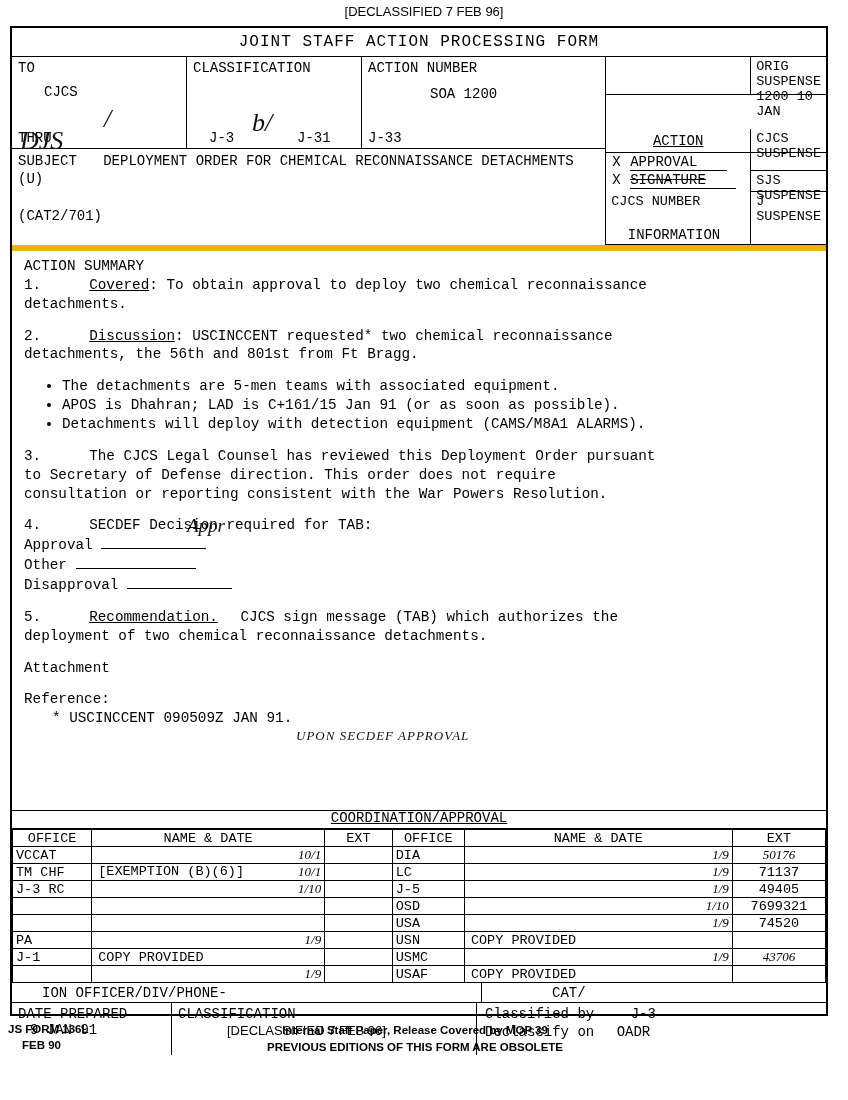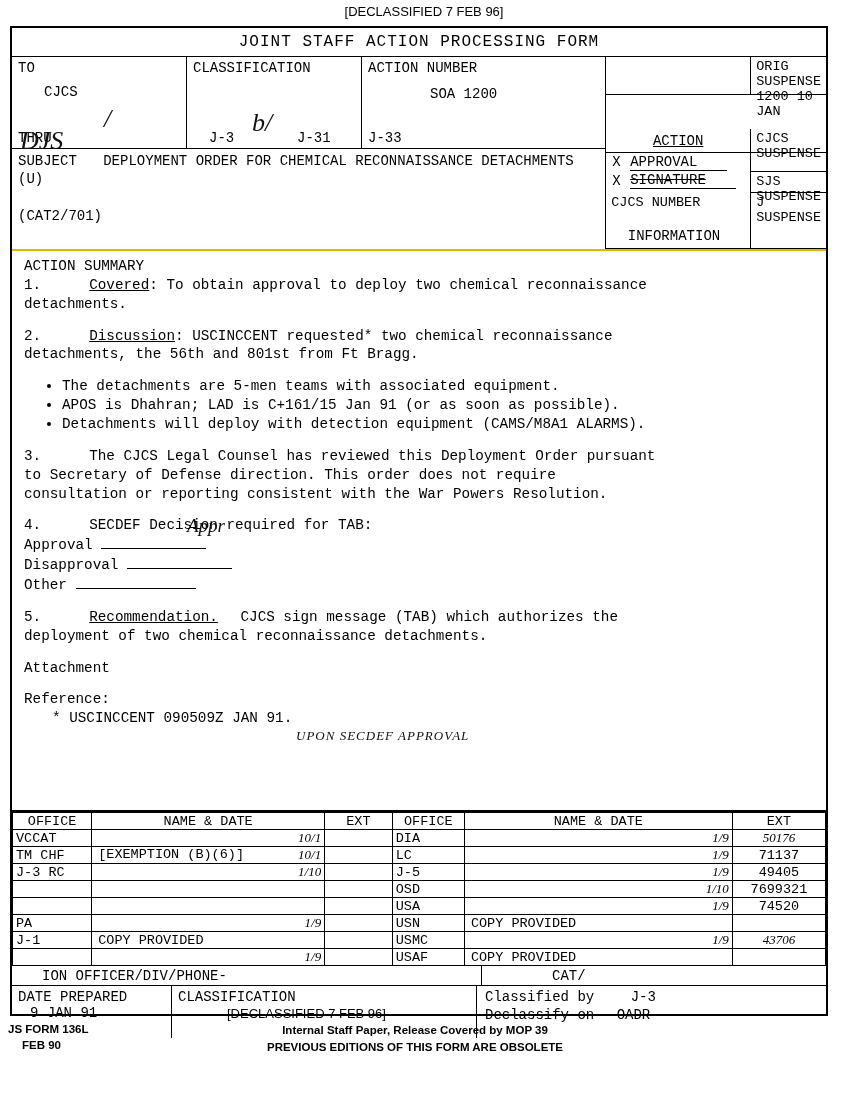--- a/index.html
+++ b/index.html
@@ -24,21 +24,21 @@
   }
 
   
   .title-row{
     height:28px;border-bottom:1.5px solid #000;
     display:flex;align-items:center;justify-content:center;
     font-size:16px;letter-spacing:1px;
   }
 
   
-  .hdr{display:flex;border-bottom:2px solid #eab308;height:194px;box-sizing:border-box;}
+  .hdr{display:flex;border-bottom:6px solid #eab308;height:194px;box-sizing:border-box;}
   .hdr-left{width:645px;display:flex;flex-direction:column;border-right:1.5px solid #000;box-sizing:border-box;}
   .hdr-left-top{display:flex;height:92px;border-bottom:1.5px solid #000;box-sizing:border-box;}
   .cell{box-sizing:border-box;position:relative;padding:3px 6px;font-size:14px;}
   .cell .lbl{font-size:14px;}
   .to-cell{width:175px;border-right:1.5px solid #000;}
   .to-val{margin-top:8px;margin-left:26px;font-size:14px;}
   .thru-line{position:absolute;left:6px;bottom:2px;font-size:14px;}
   .class-cell{width:175px;border-right:1.5px solid #000;}
   .action-cell{flex:1;}
   .action-num{margin-top:10px;margin-left:62px;}
@@ -244,46 +244,47 @@
       <div class="gap"></div>
 
       <p>
         <span>4.</span><span class="ind"></span><span>SECDEF Decision required for TAB:</span>
       </p>
       <p class="blanks">
         <span>Approval</span>
         <span class="blank-line"></span>
       </p>
       <p class="blanks">
+        <span>Other</span>
+        <span class="blank-line" style="width:120px;"></span>
+      </p>
+      <p class="blanks">
         <span>Disapproval</span>
         <span class="blank-line"></span>
-      </p>
-      <p class="blanks">
-        <span>Other</span>
-        <span class="blank-line" style="width:120px;"></span>
       </p>
 
       <div class="gap"></div>
 
       <p>
         <span>5.</span><span class="ind"></span><span class="u">Recommendation.</span>
         <span style="display:inline-block;width:14px;"></span><span>CJCS sign message (TAB) which authorizes the</span>
       </p>
       <p>deployment of two chemical reconnaissance detachments.</p>
 
       <div class="gap"></div>
       <p>Attachment</p>
       <div class="gap"></div>
       <p>Reference:</p>
       <p style="margin-left:28px;">* USCINCCENT 090509Z JAN 91.</p>
 
       <span class="hw hw-sm" style="left:240px;top:476px;letter-spacing:1px;margin-left:44px;">UPON  SECDEF  APPROVAL</span>
       <span class="hw hw-md" style="left:175px;top:262px;">Appr</span>
     </div>
 
+    <div class="coord-title">COORDINATION/APPROVAL</div>
 
     <div class="coord-wrap">
       <table class="coord">
         <colgroup>
           <col style="width:68px">
             <col style="width:200px">
             <col style="width:58px">
           <col style="width:62px">
             <col style="width:230px">
             <col style="width:80px">

